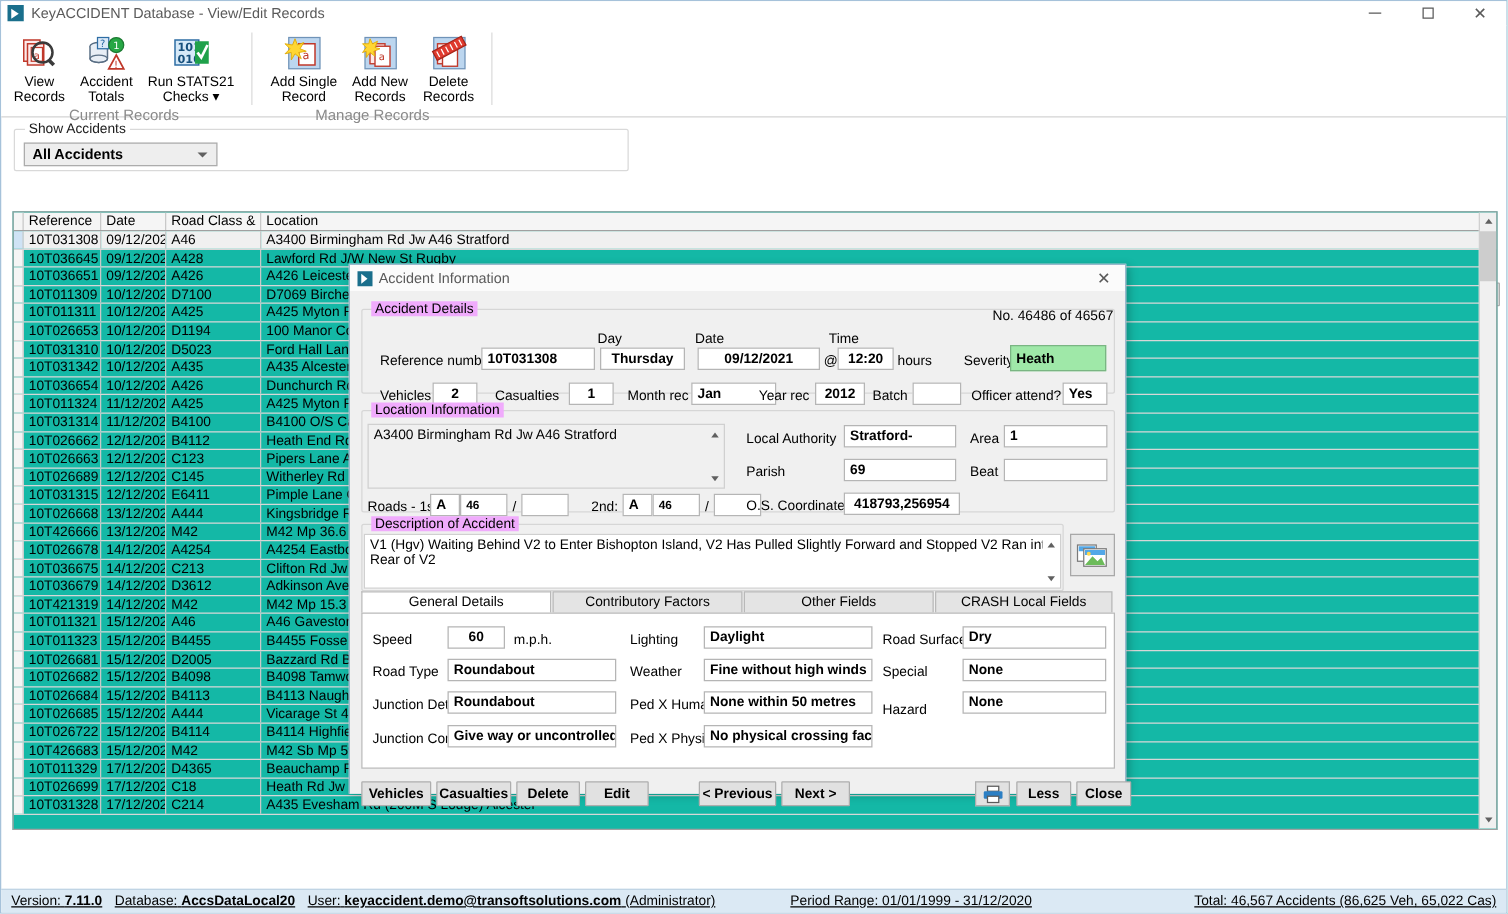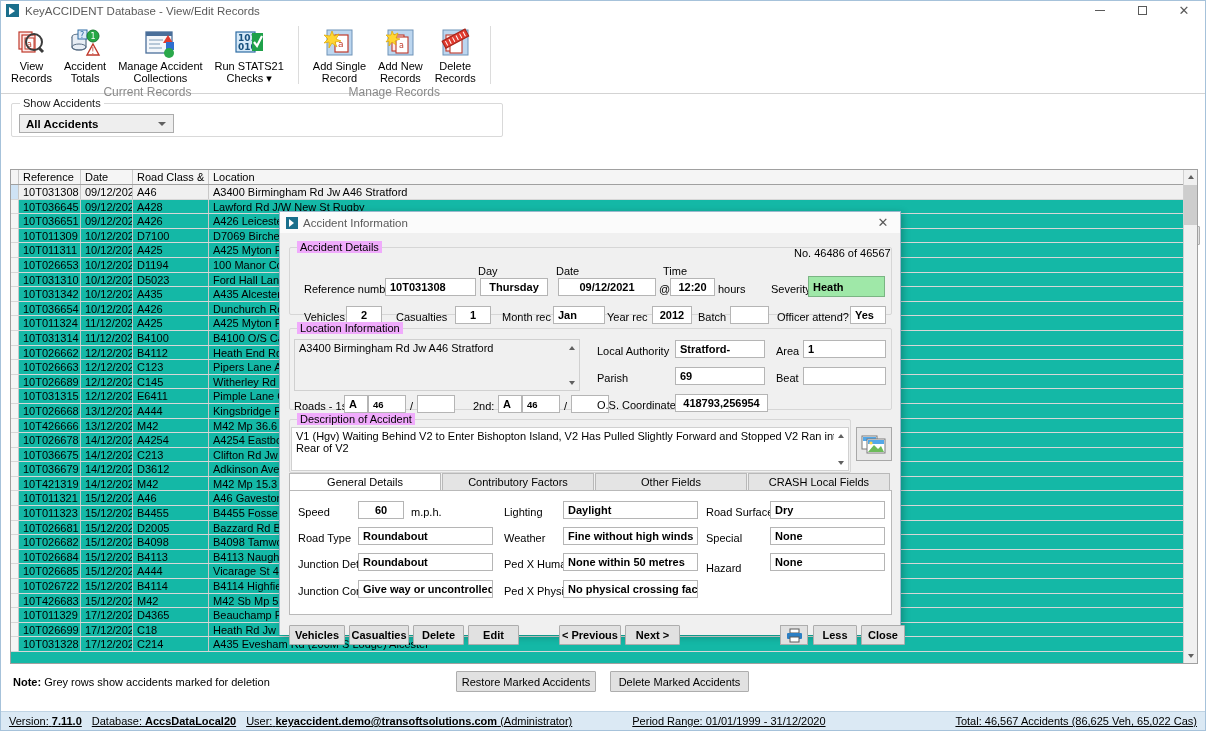--- a/index.html
+++ b/index.html
@@ -374,36 +374,20 @@
               <rect x="9" y="3" width="9" height="9" fill="#dce9f7" stroke="#2e6da4" stroke-width="1"></rect>
               <text x="11" y="10.5" font-size="8" fill="#2e6da4" font-family="DejaVu Sans">?</text>
               <circle cx="24" cy="9" r="6" fill="#27a745" stroke="#1c7a32" stroke-width="1"></circle>
               <text x="21.5" y="12" font-size="8" fill="#fff" font-family="DejaVu Sans">1</text>
               <polygon points="24,17 30,28 18,28" fill="#fff" stroke="#c0392b" stroke-width="1.4"></polygon>
               <text x="22.3" y="27" font-size="8" fill="#c0392b" font-family="DejaVu Sans">!</text>
             </svg>
           </div>
           <div class="rbtn-label">Accident
 Totals</div>
-        </div>
-        <div class="rbtn">
-          <div class="ricon">
-            <svg width="32" height="32" viewBox="0 0 32 32">
-              <rect x="2" y="5" width="26" height="21" fill="#f4f7fb" stroke="#4a6f9a" stroke-width="1.3"></rect>
-              <rect x="2" y="5" width="26" height="4" fill="#4a6f9a"></rect>
-              <line x1="5" y1="13" x2="19" y2="13" stroke="#9db3c9" stroke-width="1.4"></line>
-              <line x1="5" y1="17" x2="16" y2="17" stroke="#9db3c9" stroke-width="1.4"></line>
-              <line x1="5" y1="21" x2="18" y2="21" stroke="#9db3c9" stroke-width="1.4"></line>
-              <polygon points="24,8 29,16 19,16" fill="#e03b2f"></polygon>
-              <rect x="22" y="15" width="8" height="8" fill="#2f6fd0"></rect>
-              <circle cx="25" cy="26" r="5" fill="#2aa84a"></circle>
-            </svg>
-          </div>
-          <div class="rbtn-label">Manage Accident
-Collections</div>
         </div>
         <div class="rbtn">
           <div class="ricon">
             <svg width="32" height="32" viewBox="0 0 32 32">
               <rect x="3" y="5" width="19" height="20" fill="#d6e9f8" stroke="#2e6da4" stroke-width="1.2"></rect>
               <text x="5" y="14" font-size="9" fill="#17507d" font-family="DejaVu Sans" font-weight="bold">101</text>
               <text x="5" y="23" font-size="9" fill="#17507d" font-family="DejaVu Sans" font-weight="bold">010</text>
               <rect x="19" y="6" width="11" height="18" fill="#1fa14a"></rect>
               <polyline points="21,15 24,19 29,9" fill="none" stroke="#fff" stroke-width="2.2"></polyline>
             </svg>
@@ -721,28 +705,20 @@
       <div class="arrow-up">
           <div class="tri-up"></div>
         </div>
       <div class="vthumb"></div>
       <div class="arrow-dn">
           <div class="tri-dn"></div>
         </div>
     </div>
   </div>
 
-  <div class="notebar">
-    <div class="note-text">
-      <b>Note:</b>
-      <span>Grey rows show accidents marked for deletion</span>
-    </div>
-    <div class="btn" style="position:absolute; left:455px; top:5px; width:140px; height:21px;">Restore Marked Accidents</div>
-    <div class="btn" style="position:absolute; left:609px; top:5px; width:139px; height:21px;">Delete Marked Accidents</div>
-  </div>
 
   <div class="statusbar">
     <span class="sb-seg">
       <span>Version:</span>
       <b>7.11.0</b>
     </span>
     <span class="sb-seg" style="margin-left:10px;">
       <span>Database:</span>
       <b>AccsDataLocal20</b>
     </span>
@@ -783,21 +759,21 @@
       <div class="fld ctr" style="left:390px; top:45px; width:45px; height:18px;">12:20</div>
       <div class="lbl" style="left:438px; top:50px;">hours</div>
       <div class="lbl" style="left:491px; top:50px;">Severity</div>
       <div class="fld green" style="left:528px; top:43px; width:77px; height:21px;">Heath</div>
 
       <div class="lbl" style="left:24px; top:78px;">Vehicles</div>
       <div class="fld ctr" style="left:66px; top:73px; width:36px; height:18px;">2</div>
       <div class="lbl" style="left:116px; top:78px;">Casualties</div>
       <div class="fld ctr" style="left:175px; top:73px; width:36px; height:18px;">1</div>
       <div class="lbl" style="left:222px; top:78px;">Month rec</div>
-      <div class="fld" style="left:273px; top:73px; width:52px; height:18px;">Jan</div>
+      <div class="fld" style="left:273px; top:73px; width:68px; height:18px;">Jan</div>
       <div class="lbl" style="left:327px; top:78px;">Year rec</div>
       <div class="fld ctr" style="left:372px; top:73px; width:40px; height:18px;">2012</div>
       <div class="lbl" style="left:418px; top:78px;">Batch</div>
       <div class="fld" style="left:450px; top:73px; width:39px; height:18px;"></div>
       <div class="lbl" style="left:497px; top:78px;">Officer attend?</div>
       <div class="fld" style="left:570px; top:73px; width:36px; height:18px;">Yes</div>
 
       <div class="fs" style="left:9px; top:95px; width:603px; height:82px;">
         <div class="fs-legend">Location Information</div>
       </div>

